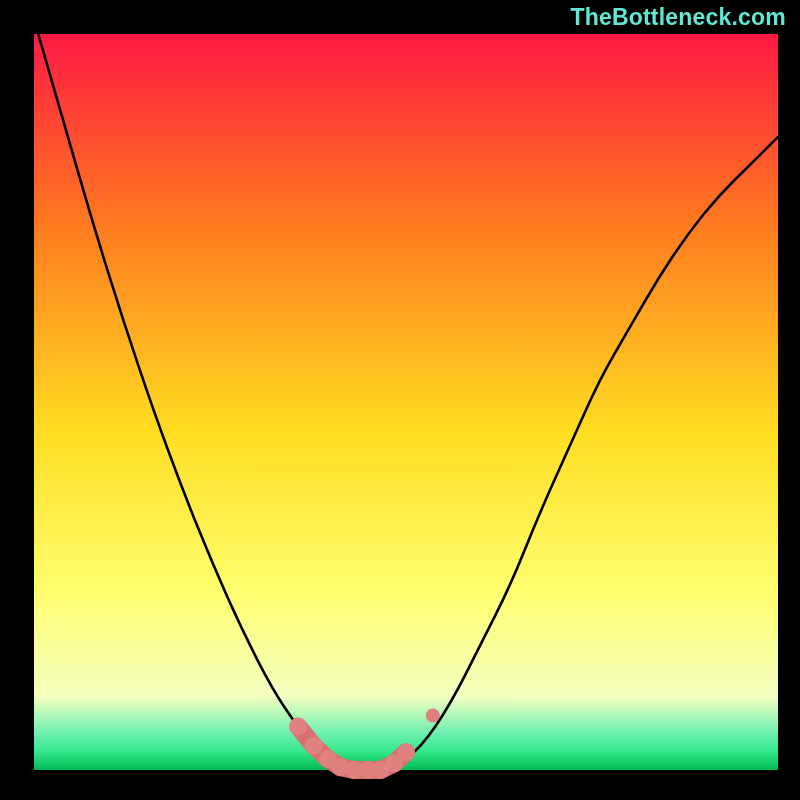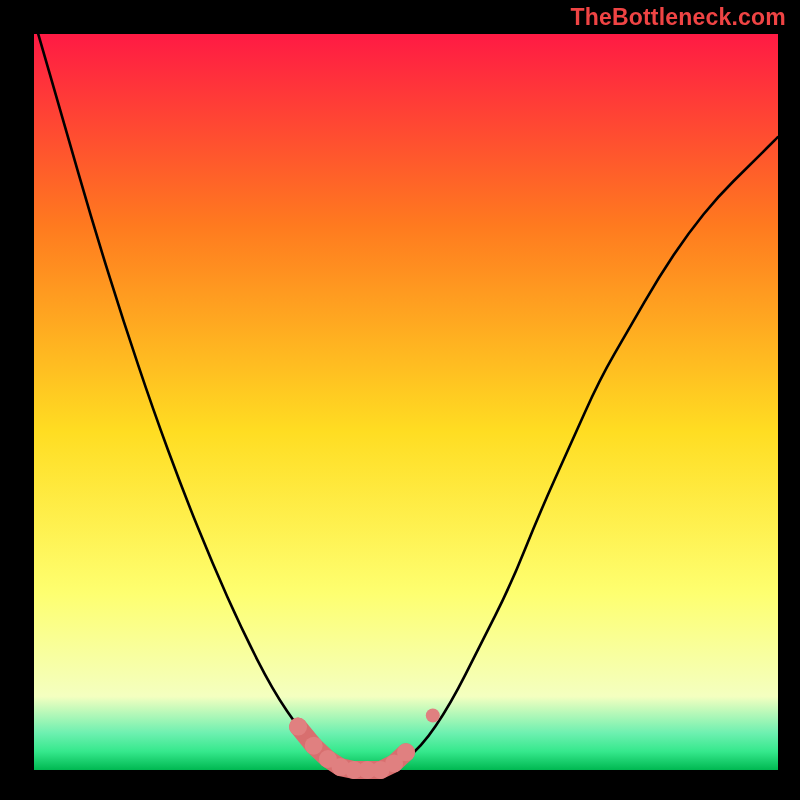--- a/index.html
+++ b/index.html
@@ -13,21 +13,21 @@
     height: 800px;
     background: #000;
   }
   .watermark {
     position: absolute;
     top: 4px;
     right: 14px;
     font-family: Arial, Helvetica, sans-serif;
     font-size: 23px;
     font-weight: bold;
-    color: #ef4444;
+    color: #5eead4;
     letter-spacing: 0.2px;
     z-index: 10;
   }
   svg {
     position: absolute;
     top: 0;
     left: 0;
   }
 </style>
 </head>

